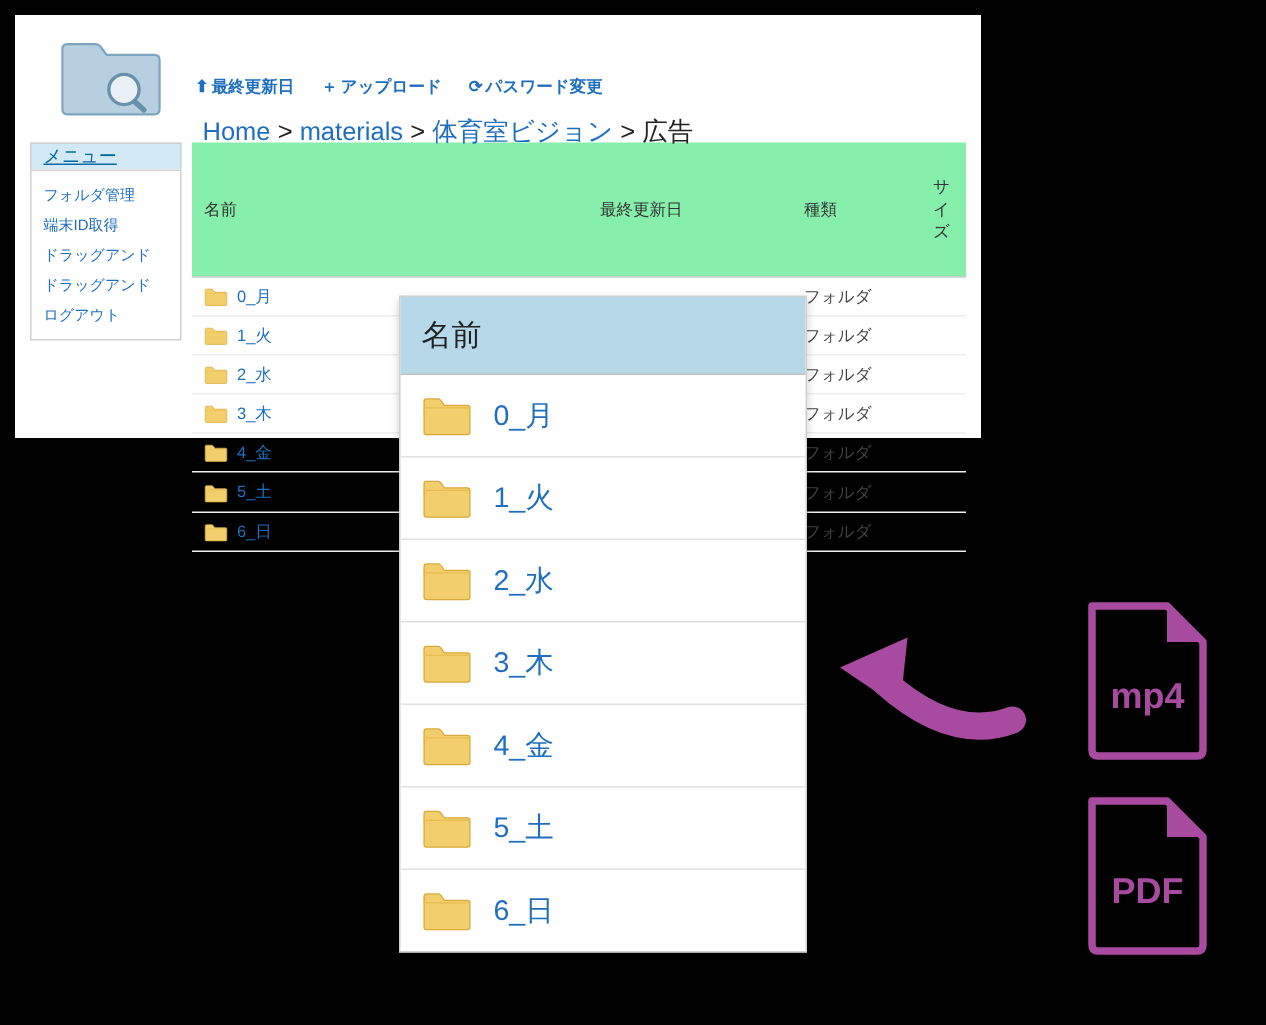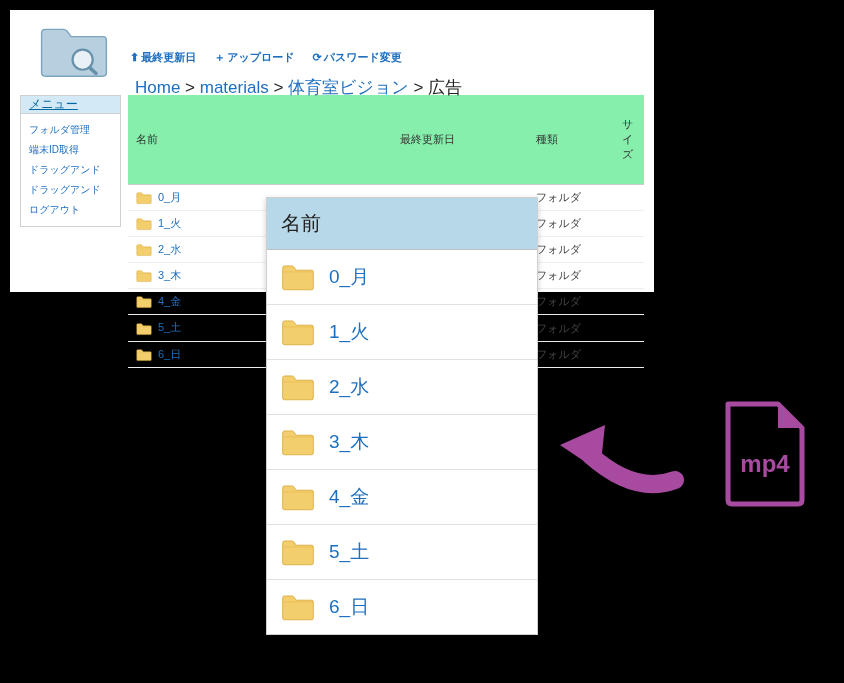--- a/index.html
+++ b/index.html
@@ -396,13 +396,20 @@
 </div>
 
 <div class="file-icons">
   <div class="file-icon">
     <svg viewBox="0 0 90 108">
       <path d="M8 4 L58 4 L82 28 L82 100 Q82 104 78 104 L12 104 Q8 104 8 100 Z" fill="none" stroke="#a84ba0" stroke-width="5" stroke-linejoin="round"></path>
       <path d="M58 4 L58 28 L82 28" fill="#a84ba0"></path>
       <text x="45" y="72" text-anchor="middle" font-size="24" font-weight="bold" fill="#a84ba0" font-family="Arial, sans-serif">mp4</text>
     </svg>
   </div>
+  <div class="file-icon">
+    <svg viewBox="0 0 90 108">
+      <path d="M8 4 L58 4 L82 28 L82 100 Q82 104 78 104 L12 104 Q8 104 8 100 Z" fill="none" stroke="#a84ba0" stroke-width="5" stroke-linejoin="round"></path>
+      <path d="M58 4 L58 28 L82 28" fill="#a84ba0"></path>
+      <text x="45" y="72" text-anchor="middle" font-size="24" font-weight="bold" fill="#a84ba0" font-family="Arial, sans-serif">PDF</text>
+    </svg>
+  </div>
 </div>
 
 </body></html>

